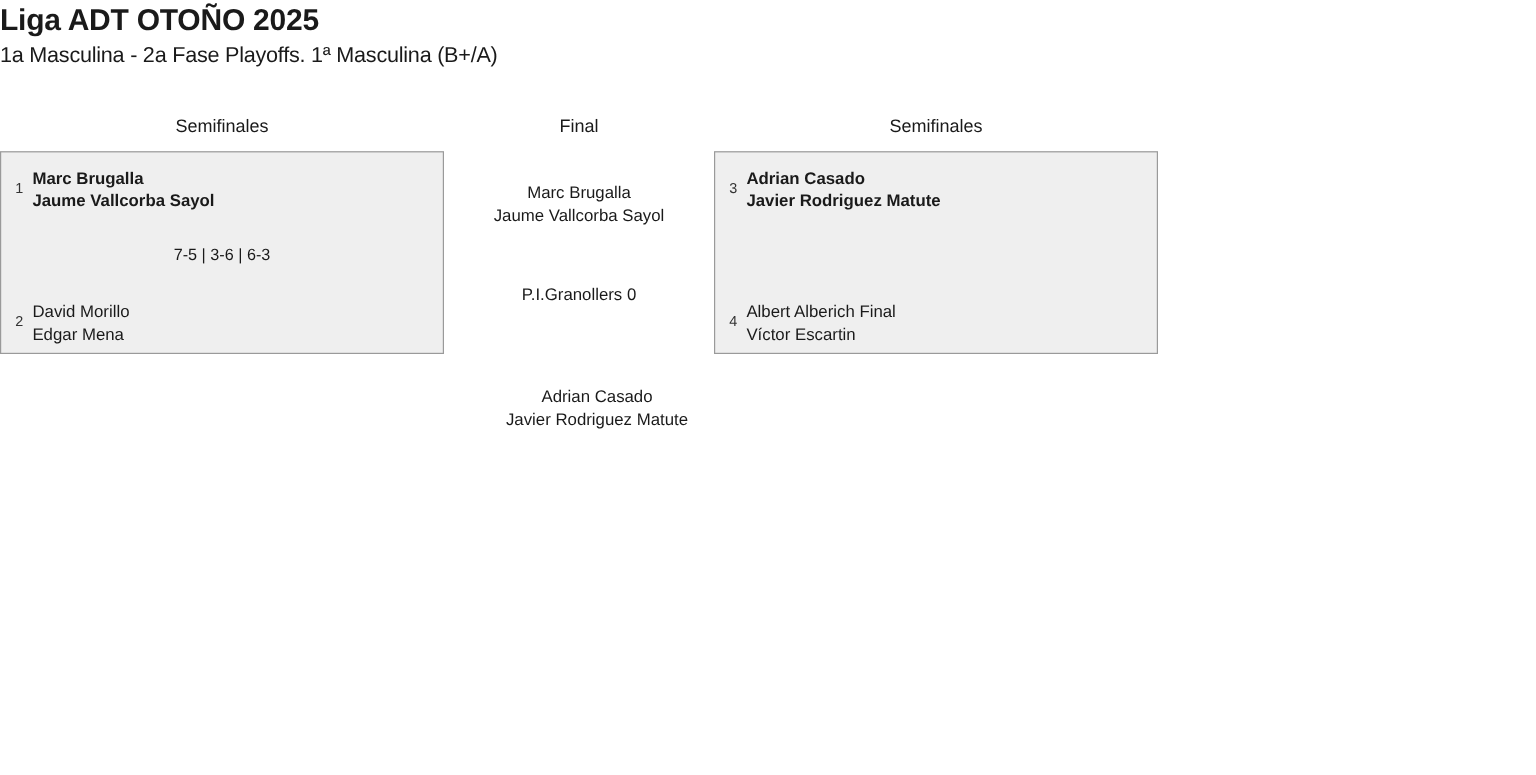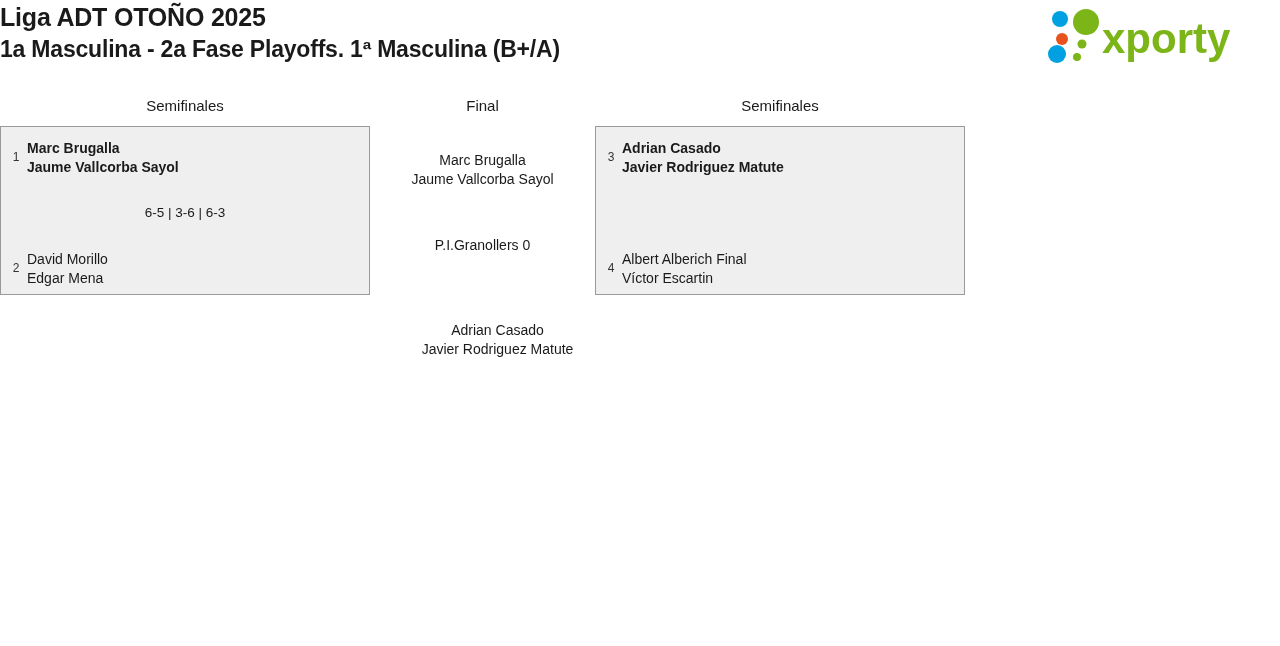--- a/index.html
+++ b/index.html
@@ -26,22 +26,22 @@
     position: absolute;
     left: 0; top: 3px;
     font-size: 25px;
     font-weight: bold;
     letter-spacing: -0.2px;
     white-space: nowrap;
   }
   .title-line2 {
     position: absolute;
     left: 0; top: 36px;
-    font-size: 23px;
-    font-weight: bold;
+    font-size: 18px;
+    font-weight: normal;
     letter-spacing: -0.2px;
     white-space: nowrap;
   }
 
   
   .logo {
     position: absolute;
     right: 8px; top: 8px;
     width: 228px; height: 56px;
   }
@@ -136,45 +136,34 @@
 </head>
 <body>
 
 <div class="page">
 
   <div class="header">
     <div class="title-line1">Liga ADT OTOÑO 2025</div>
     <div class="title-line2">1a Masculina - 2a Fase Playoffs. 1ª Masculina (B+/A)</div>
   </div>
 
-  <div class="logo">
-    <svg width="228" height="56" viewBox="0 0 228 56" xmlns="http://www.w3.org/2000/svg">
-      <circle cx="16" cy="11" r="8" fill="#00a0e1"></circle>
-      <circle cx="42" cy="14" r="13" fill="#7cb518"></circle>
-      <circle cx="18" cy="31" r="6" fill="#e8521e"></circle>
-      <circle cx="38" cy="36" r="4.5" fill="#7cb518"></circle>
-      <circle cx="13" cy="46" r="9" fill="#00a0e1"></circle>
-      <circle cx="33" cy="49" r="4" fill="#7cb518"></circle>
-      <text x="58" y="45" font-family="Liberation Sans, sans-serif" font-size="42" font-weight="bold" fill="#7cb518">xporty</text>
-    </svg>
-  </div>
 
   <div class="round-label" id="round-semis-left">Semifinales</div>
   <div class="round-label" id="round-final">Final</div>
   <div class="round-label" id="round-semis-right">Semifinales</div>
 
   <div class="match-box" id="match-left">
     <div class="team top winner">
       <span class="seed">1</span>
       <span class="team-names">
         <span class="n">Marc Brugalla</span>
         <span class="n">Jaume Vallcorba Sayol</span>
       </span>
     </div>
-    <div class="score">6-5 | 3-6 | 6-3</div>
+    <div class="score">7-5 | 3-6 | 6-3</div>
     <div class="team bottom">
       <span class="seed">2</span>
       <span class="team-names">
         <span class="n">David Morillo</span>
         <span class="n">Edgar Mena</span>
       </span>
     </div>
   </div>
 
   <div class="match-box" id="match-right">

